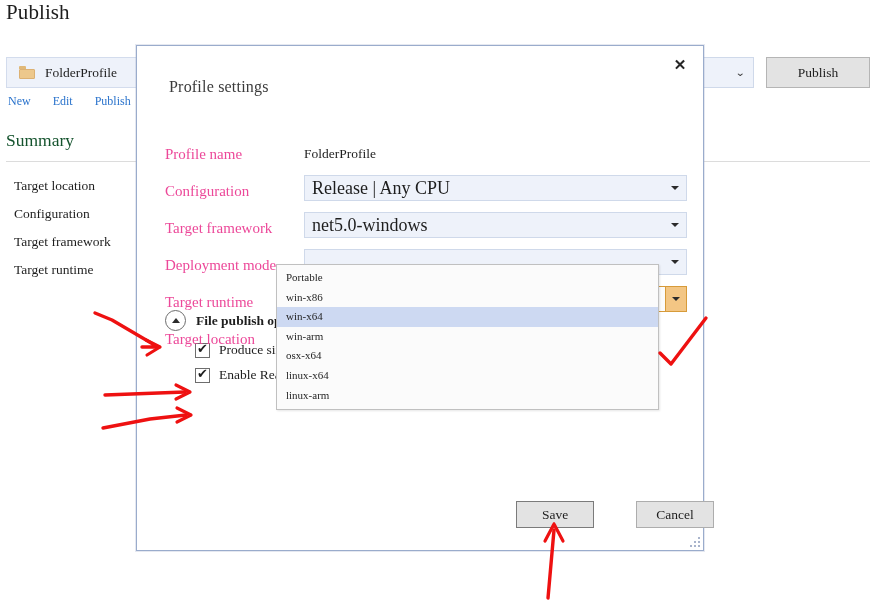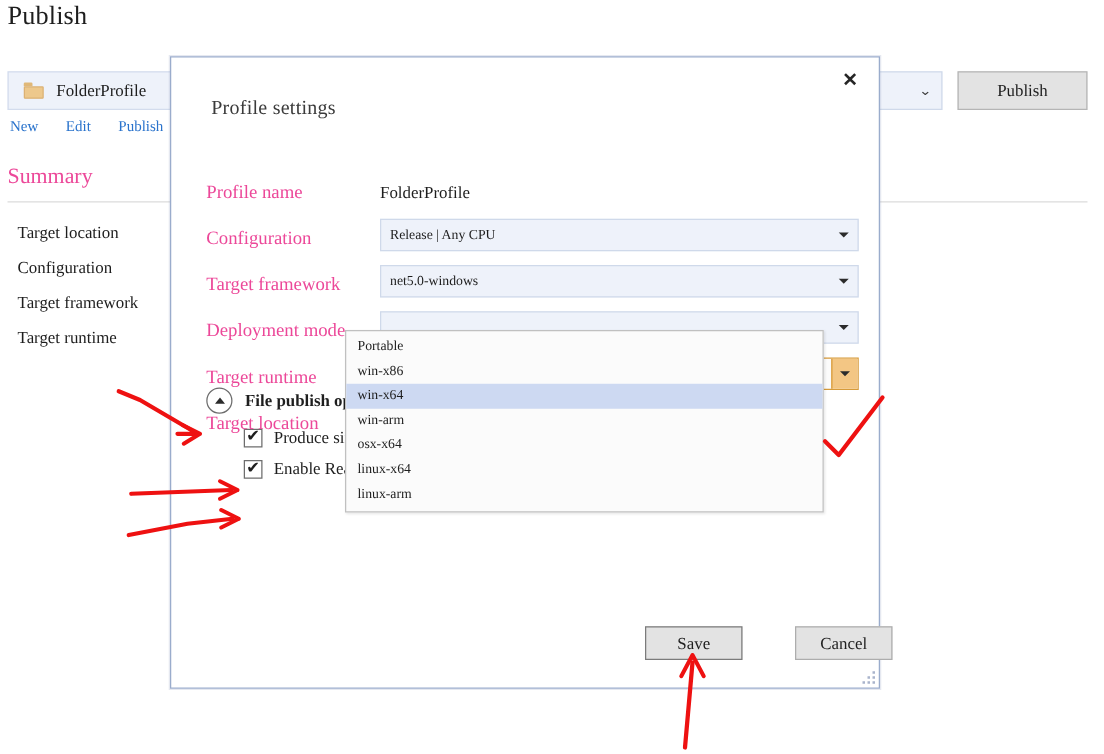--- a/index.html
+++ b/index.html
@@ -43,21 +43,21 @@
   .profile-tab .label { font-size: 13.5px; color: #1e1e1e; }
 
   .link-row {
     position: absolute; left: 8px; top: 94px;
     display: flex; gap: 22px; font-size: 12px;
   }
   .link-row a { color: #2a73cc; text-decoration: none; cursor: pointer; white-space: nowrap; }
 
   .summary-title {
     position: absolute; left: 6px; top: 130px;
-    font-size: 17.5px; color: #ec4899;
+    font-size: 17.5px; color: #14532d;
   }
   .summary-rule {
     position: absolute; left: 6px; top: 161px;
     width: 864px; height: 1px; background: #dcdcdc;
   }
 
   .summary-list {
     position: absolute; left: 14px; top: 178px;
     display: flex; flex-direction: column; gap: 12px;
   }
@@ -107,21 +107,21 @@
     position: absolute; left: 139px; top: 8px;
     font-size: 13.5px; color: #1e1e1e;
   }
 
   .combo {
     position: absolute; left: 139px; top: 0px;
     width: 383px; height: 26px;
     background: #eef2fa; border: 1px solid #cfd9ea;
     display: flex; align-items: center;
   }
-  .combo .ctext { font-size: 11px; color: #1e1e1e; padding-left: 7px; }
+  .combo .ctext { font-size: 18px; color: #1e1e1e; padding-left: 7px; }
   .combo .carrow {
     position: absolute; right: 7px; top: 50%; transform: translateY(-50%);
     width: 0; height: 0;
     border-left: 4px solid transparent; border-right: 4px solid transparent;
     border-top: 4px solid #2b2b2b;
   }
   .combo.open {
     background: #fbfbfb; border: 1px solid #d79b3a;
   }
   .combo.open .drop-btn {

